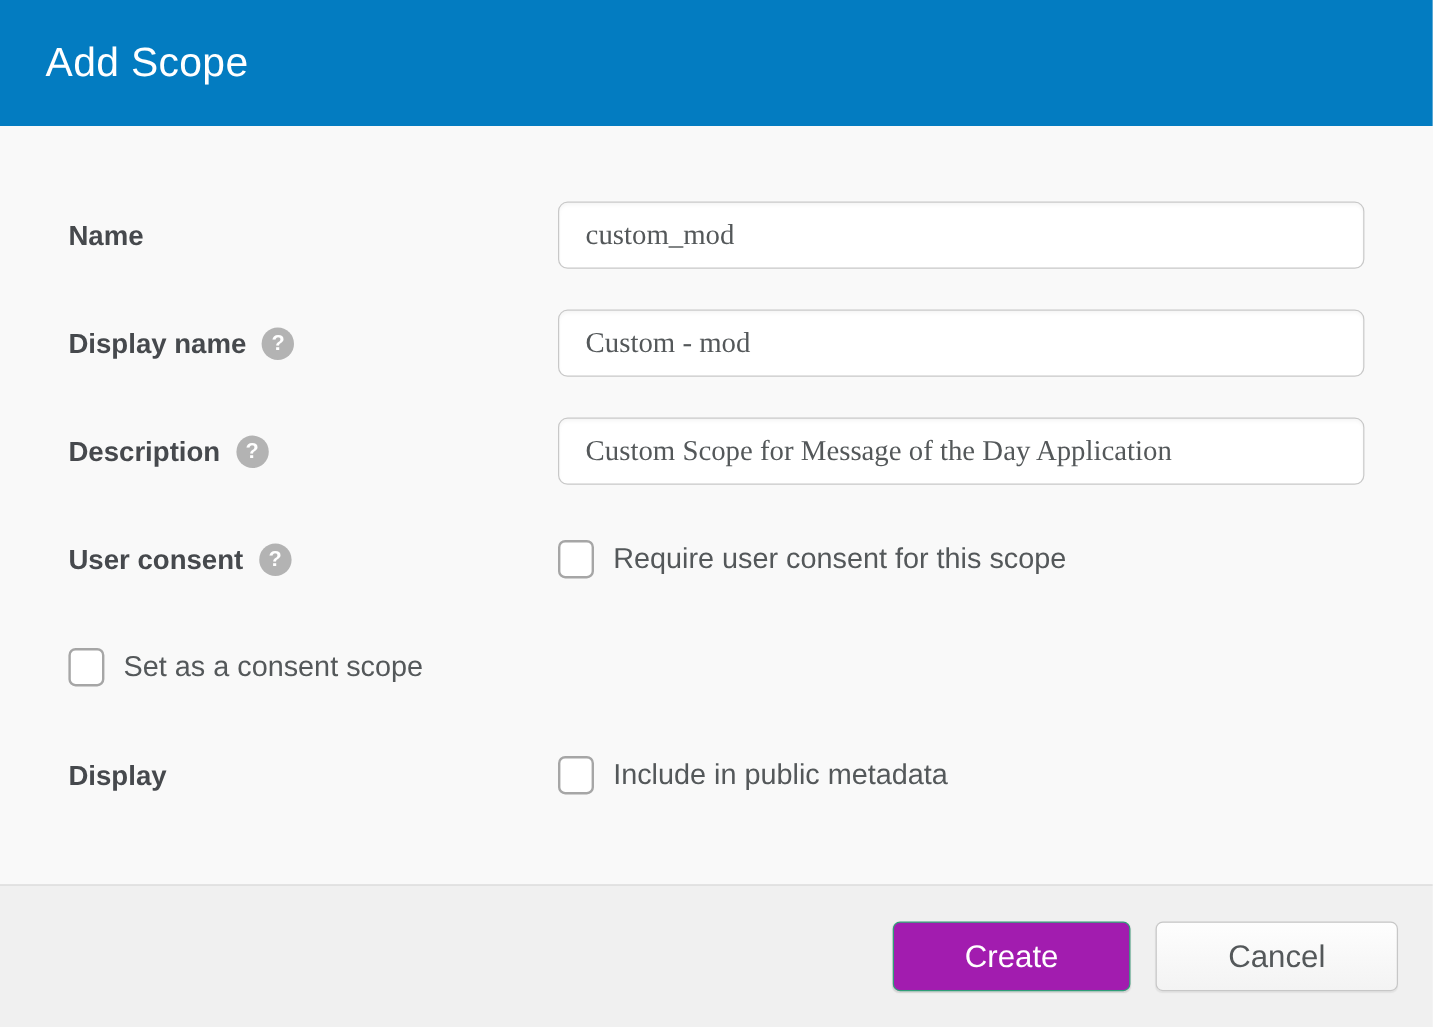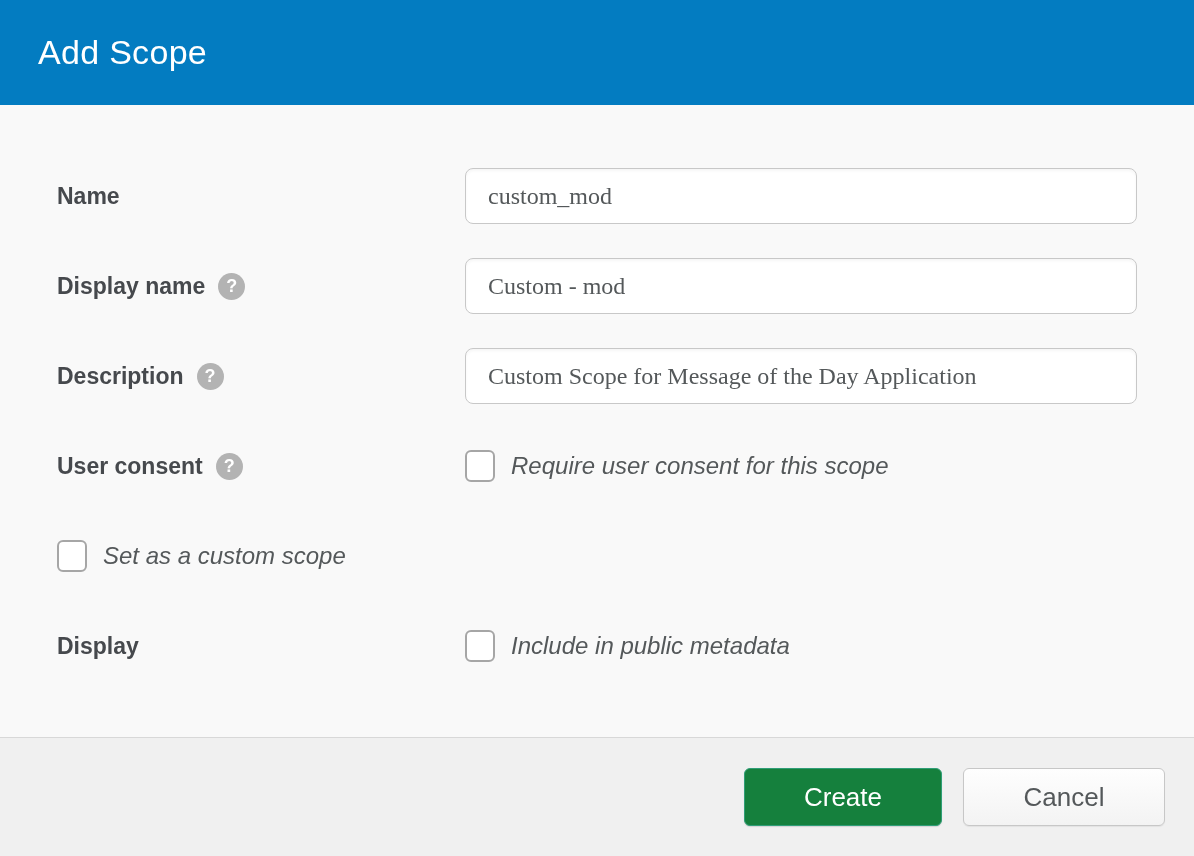--- a/index.html
+++ b/index.html
@@ -81,40 +81,39 @@
     border: 2px solid #a6a6a6;
     border-radius: 6px;
     background: #ffffff;
     margin-right: 16px;
     cursor: pointer;
   }
   .checkbox-label {
     font-size: 24px;
     color: #54585a;
     cursor: pointer;
-    font-style: italic;
   }
   .modal-footer {
     flex: none;
     height: 119px;
     background: #f0f0f0;
     border-top: 1px solid #d8d8d8;
     display: flex; align-items: center; justify-content: flex-end;
     padding-right: 29px;
   }
   .btn {
     height: 58px;
     border-radius: 6px;
     font-family: "Liberation Sans", sans-serif;
     font-size: 26px;
     cursor: pointer;
   }
   .btn-create {
     width: 198px;
-    background: #15803d;
+    background: #a21caf;
     border: 1px solid #2f9e77;
     color: #ffffff;
     box-shadow: 0 1px 1px rgba(0,0,0,0.12);
   }
   .btn-cancel {
     width: 202px;
     margin-left: 21px;
     background: linear-gradient(#fefefe, #f3f3f3);
     border: 1px solid #c7c7c7;
     color: #54585a;
@@ -168,21 +167,21 @@
       </div>
       <div class="control-col">
         <span class="checkbox-box" role="checkbox" aria-checked="false"></span>
         <span class="checkbox-label">Require user consent for this scope</span>
       </div>
     </div>
 
     <div class="form-row">
       <div class="control-col">
         <span class="checkbox-box" role="checkbox" aria-checked="false"></span>
-        <span class="checkbox-label">Set as a custom scope</span>
+        <span class="checkbox-label">Set as a consent scope</span>
       </div>
     </div>
 
     <div class="form-row">
       <div class="label-col">
         <span class="field-label">Display</span>
       </div>
       <div class="control-col">
         <span class="checkbox-box" role="checkbox" aria-checked="false"></span>
         <span class="checkbox-label">Include in public metadata</span>

